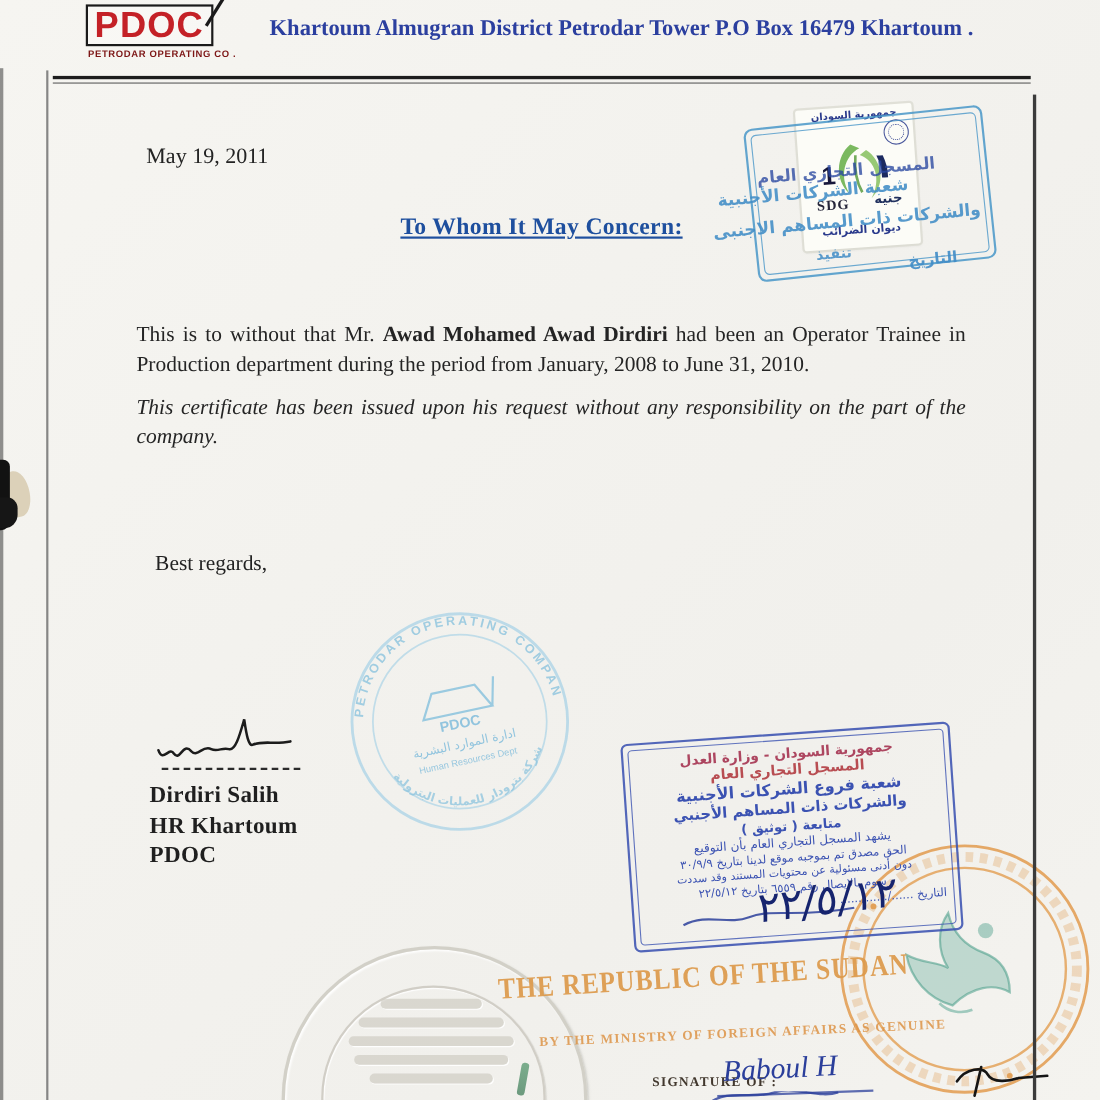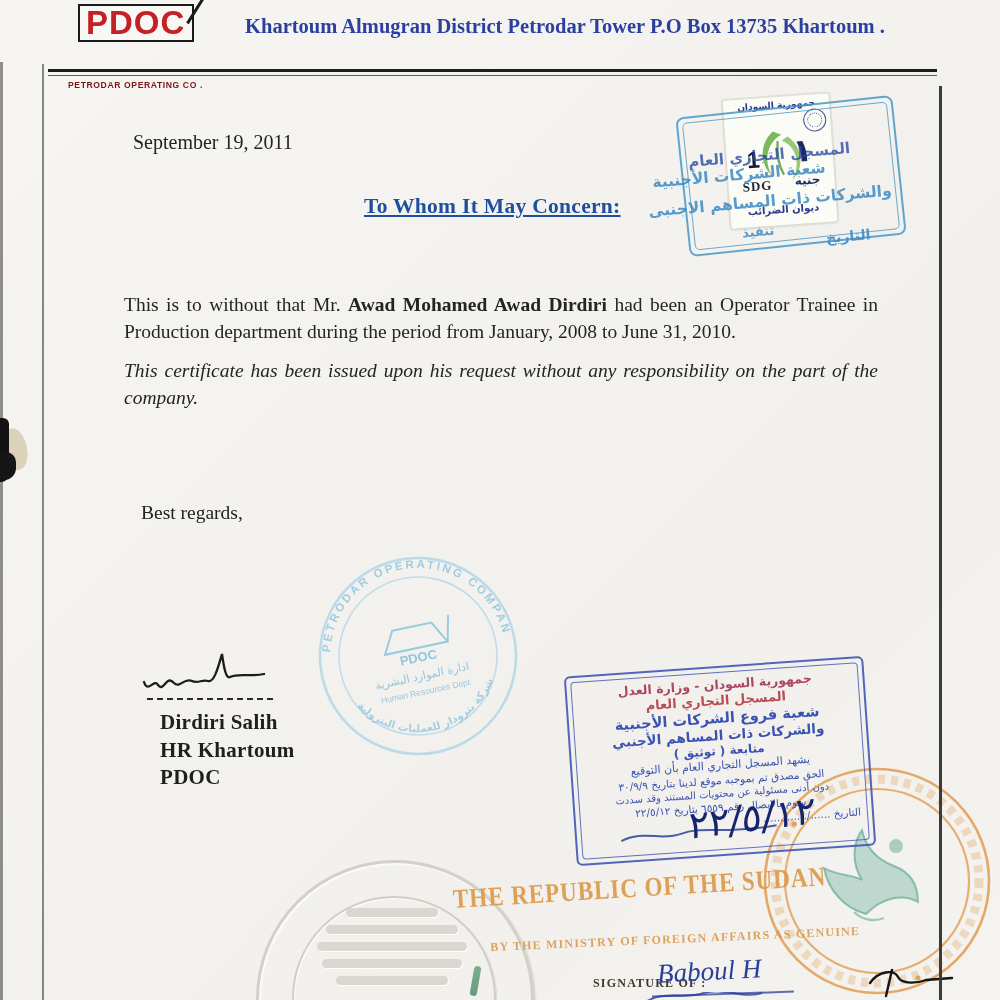--- a/index.html
+++ b/index.html
@@ -14,34 +14,34 @@
   .vline-right{position:absolute;left:939px;top:86px;width:2.5px;height:914px;background:#3b3b3b;z-index:9;}
   .blob-black1{position:absolute;left:0;top:418px;width:9px;height:64px;background:#121212;border-radius:0 6px 8px 0;z-index:9;}
   .blob-black2{position:absolute;left:0;top:452px;width:16px;height:28px;background:#161616;border-radius:0 10px 12px 0;z-index:9;}
   .blob-tan{position:absolute;left:4px;top:428px;width:23px;height:42px;background:#d9cdb2;border-radius:45% 55% 50% 40%;transform:rotate(-10deg);z-index:8;opacity:.9;}
   .rule1{position:absolute;left:48px;top:69px;width:889px;height:2.6px;background:#1d1d1d;z-index:3;}
   .rule2{position:absolute;left:48px;top:74.6px;width:889px;height:1.8px;background:#5c5c5c;z-index:3;}
   
   .logo-box{position:absolute;left:78px;top:4px;border:2.5px solid #1a1a1a;padding:0 7px 0 6px;z-index:4;background:rgba(255,255,255,.3);}
   .logo-box:after{content:"";position:absolute;right:-6px;top:-14px;width:3px;height:34px;background:#1a1a1a;transform:rotate(32deg);}
   .logo-text{font-family:"Liberation Sans",sans-serif;font-weight:900;font-size:33px;line-height:34px;color:#c42127;letter-spacing:1px;}
-  .logo-sub{position:absolute;left:68px;top:44px;font-family:"Liberation Sans",sans-serif;font-weight:700;font-size:8.6px;color:#7d1616;letter-spacing:.6px;z-index:4;margin-top:36px;}
+  .logo-sub{position:absolute;left:80px;top:44px;font-family:"Liberation Sans",sans-serif;font-weight:700;font-size:8.6px;color:#7d1616;letter-spacing:.6px;z-index:4;}
   .addr{position:absolute;left:240px;top:14px;width:650px;text-align:center;color:#2b3f9f;font-weight:700;z-index:4;}
   .addr .l1{font-size:20.5px;line-height:25px;}
   .addr .l2{font-size:20.5px;line-height:26px;}
   
   .date{position:absolute;left:133px;top:131px;font-size:20px;color:#232323;z-index:5;}
   .subject{position:absolute;left:364px;top:194px;font-size:21.5px;font-weight:700;color:#1e4f9e;text-decoration:underline;letter-spacing:.3px;z-index:5;}
   .para{position:absolute;left:124px;width:754px;font-size:19.5px;line-height:27.5px;text-align:justify;color:#242424;z-index:5;}
   .p1{top:271px;}
   .p2{top:337px;font-style:italic;}
   .closing{position:absolute;left:141px;top:502px;font-size:19.5px;z-index:5;}
   .sig-svg{position:absolute;left:138px;top:640px;z-index:6;}
   .sig-dash{position:absolute;left:147px;top:698px;width:126px;border-top:2.4px dashed #2b2b2b;z-index:6;}
-  .signer{position:absolute;left:136px;top:709px;font-size:21px;font-weight:700;line-height:27.5px;color:#1f1f1f;letter-spacing:.3px;z-index:5;margin-left:24px;}
+  .signer{position:absolute;left:136px;top:709px;font-size:21px;font-weight:700;line-height:27.5px;color:#1f1f1f;letter-spacing:.3px;z-index:5;}
   
   .corner-stamp{position:absolute;left:682px;top:106px;width:214px;height:136px;transform:rotate(-6deg);z-index:7;border:2.6px solid rgba(72,150,200,.85);border-radius:8px;}
   .corner-stamp .inner{position:absolute;inset:4px;border:1.6px solid rgba(72,150,200,.8);border-radius:5px;}
   .ov{position:absolute;z-index:8;font-family:"DejaVu Sans",sans-serif;direction:rtl;font-weight:700;transform:rotate(-5deg);}
   .ov1{left:688px;top:146px;font-size:15px;color:rgba(40,70,160,.78);}
   .ov2{left:652px;top:166px;font-size:15.5px;color:rgba(64,140,198,.88);}
   .ov3{left:648px;top:192px;font-size:15.5px;color:rgba(64,140,198,.88);}
   .ov4{left:742px;top:224px;font-size:13px;color:rgba(64,140,198,.85);}
   .ov5{left:826px;top:228px;font-size:14px;color:rgba(64,140,198,.9);}
   
@@ -111,24 +111,24 @@
   <div class="vline-left"></div>
   <div class="vline-right"></div>
   <div class="rule1"></div>
   <div class="rule2"></div>
 
   <div class="logo-box">
     <span class="logo-text">PDOC</span>
   </div>
   <div class="logo-sub">PETRODAR OPERATING CO .</div>
   <div class="addr">
-    <div class="l1">Khartoum Almugran District Petrodar Tower P.O Box 13735 Khartoum .</div>
-  </div>
-
-  <div class="date">September 19, 2011</div>
+    <div class="l1">Khartoum Almugran District Petrodar Tower P.O Box 16479 Khartoum .</div>
+  </div>
+
+  <div class="date">May 19, 2011</div>
   <div class="subject">To Whom It May Concern:</div>
   <p class="para p1"><span>This is to without that Mr. </span><b>Awad Mohamed Awad Dirdiri</b><span> had been an Operator Trainee in Production department during the period from January, 2008 to June 31, 2010.</span></p>
   <p class="para p2">This certificate has been issued upon his request without any responsibility on the part of the company.</p>
   <div class="closing">Best regards,</div>
 
   <svg class="sig-svg" width="135" height="58" viewBox="0 0 135 58">
     <path d="M6,42 C10,54 16,38 20,45 C26,53 28,34 36,43 C42,49 46,37 54,41 C60,44 64,39 70,41 C76,43 80,28 84,14 C86,28 88,39 92,37 C100,33 112,37 126,34" fill="none" stroke="#1c1c1c" stroke-width="2.3" stroke-linecap="round"></path>
   </svg>
   <div class="sig-dash"></div>
   <div class="signer">

